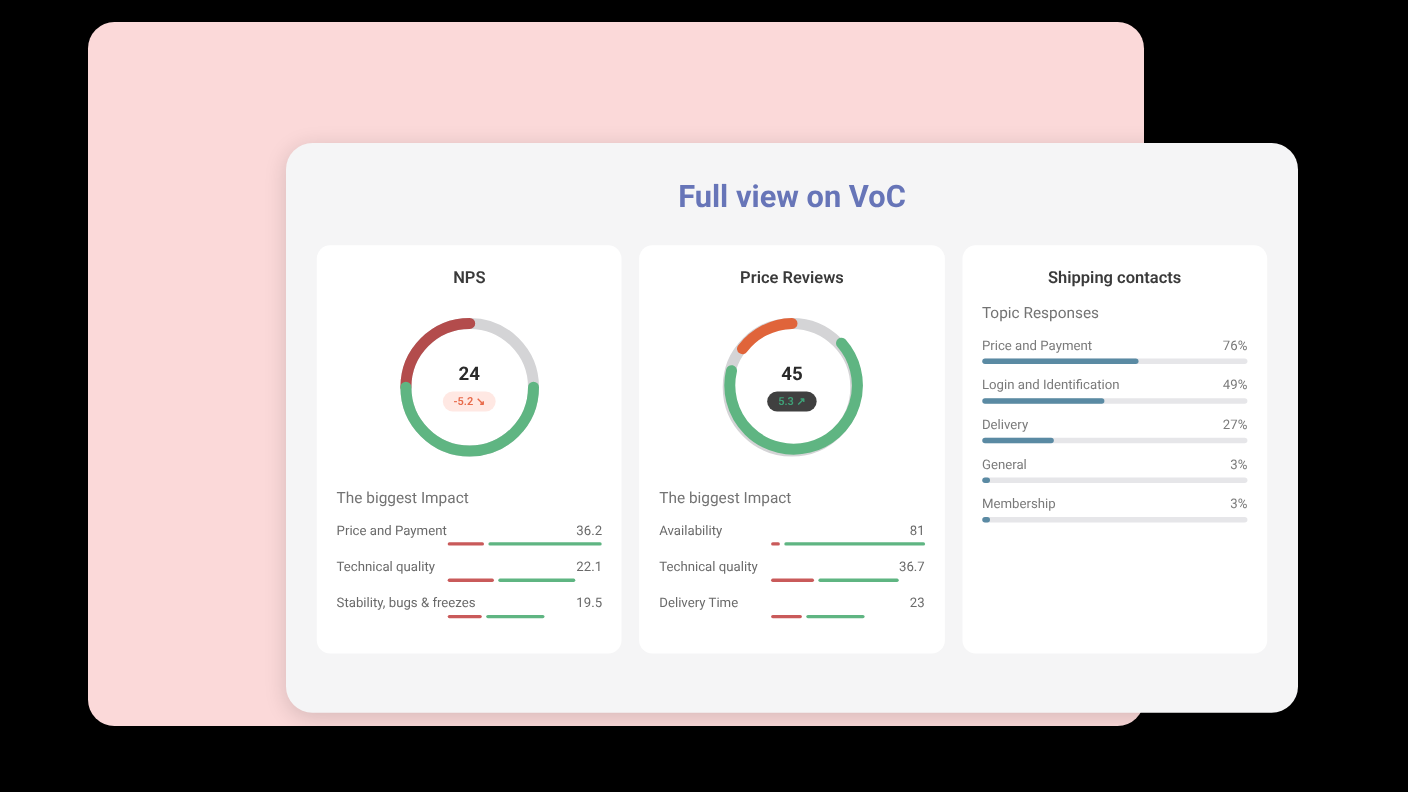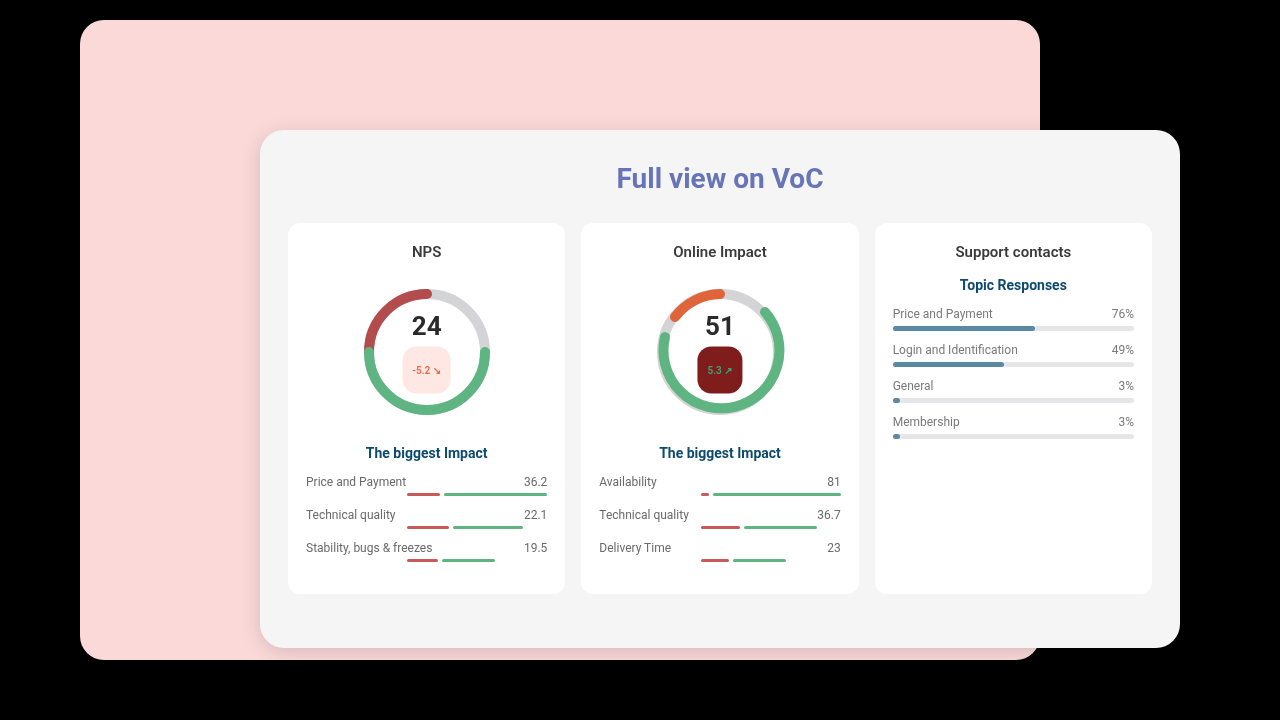--- a/index.html
+++ b/index.html
@@ -55,36 +55,35 @@
   justify-content: center;
   margin-bottom: 18px;
   position: relative;
 }
 .gauge-center {
   position: absolute;
   top: 50%; left: 50%;
   transform: translate(-50%, -50%);
   text-align: center;
 }
-.gauge-value { font-size: 26px; font-weight: 700; color: #2a2a2a; }
+.gauge-value { font-size: 17px; font-weight: 700; color: #2a2a2a; }
 .delta-pill {
   margin-top: 6px;
   display: inline-block;
-  padding: 18px 10px;
+  padding: 3px 10px;
   border-radius: 14px;
   font-size: 10px;
   font-weight: 600;
 }
 .delta-neg { background: #ffe8e3; color: #e86a4a; }
-.delta-pos { background: #7f1d1d; color: #3fa178; }
+.delta-pos { background: #404040; color: #3fa178; }
 .section-label {
-  text-align: center;
   font-size: 14px;
-  font-weight: 700;
-  color: #0c4a6e;
+  font-weight: 400;
+  color: #737373;
   margin-bottom: 14px;
 }
 .impact-row {
   display: flex;
   justify-content: space-between;
   font-size: 12px;
   color: #6a6a6a;
   margin-bottom: 4px;
 }
 .impact-bar-wrap {
@@ -175,29 +174,29 @@
           <div class="impact-bar-wrap">
             <div class="impact-bar-track">
               <div class="impact-neg" style="width:22%"></div>
               <div class="impact-pos" style="width:38%"></div>
             </div>
           </div>
         </div>
     </div>
 
     <div class="card">
-      <div class="card-title">Online Impact</div>
+      <div class="card-title">Price Reviews</div>
       <div class="gauge-wrap">
         <svg width="150" height="150" viewBox="0 0 150 150">
           <circle cx="75" cy="75" r="58" fill="none" stroke="#d4d4d6" stroke-width="10"></circle>
           <path d="M 75 17 A 58 58 0 0 0 30 40" fill="none" stroke="#e0643a" stroke-width="10" stroke-linecap="round"></path>
           <path d="M 20 60 A 58 58 0 1 0 120 35" fill="none" stroke="#5fb582" stroke-width="10" stroke-linecap="round"></path>
         </svg>
         <div class="gauge-center">
-          <div class="gauge-value">51</div>
+          <div class="gauge-value">45</div>
           <div class="delta-pill delta-pos">5.3  ↗</div>
         </div>
       </div>
       <div class="section-label">The biggest Impact</div>
       <div id="rev-list">
           <div class="impact-row">
             <span>Availability</span>
             <span>81</span>
           </div>
           <div class="impact-bar-wrap">
@@ -223,21 +222,21 @@
           <div class="impact-bar-wrap">
             <div class="impact-bar-track">
               <div class="impact-neg" style="width:20%"></div>
               <div class="impact-pos" style="width:38%"></div>
             </div>
           </div>
         </div>
     </div>
 
     <div class="card">
-      <div class="card-title">Support contacts</div>
+      <div class="card-title">Shipping contacts</div>
       <div class="section-label">Topic Responses</div>
       <div id="topic-list">
           <div class="topic-row">
             <div class="topic-head">
               <span>Price and Payment</span>
               <span>76%</span>
             </div>
             <div class="topic-bar">
               <div class="topic-fill" style="width:59%"></div>
             </div>
@@ -246,20 +245,29 @@
             <div class="topic-head">
               <span>Login and Identification</span>
               <span>49%</span>
             </div>
             <div class="topic-bar">
               <div class="topic-fill" style="width:46%"></div>
             </div>
           </div>
           <div class="topic-row">
             <div class="topic-head">
+              <span>Delivery</span>
+              <span>27%</span>
+            </div>
+            <div class="topic-bar">
+              <div class="topic-fill" style="width:27%"></div>
+            </div>
+          </div>
+          <div class="topic-row">
+            <div class="topic-head">
               <span>General</span>
               <span>3%</span>
             </div>
             <div class="topic-bar">
               <div class="topic-fill" style="width:3%"></div>
             </div>
           </div>
           <div class="topic-row">
             <div class="topic-head">
               <span>Membership</span>

